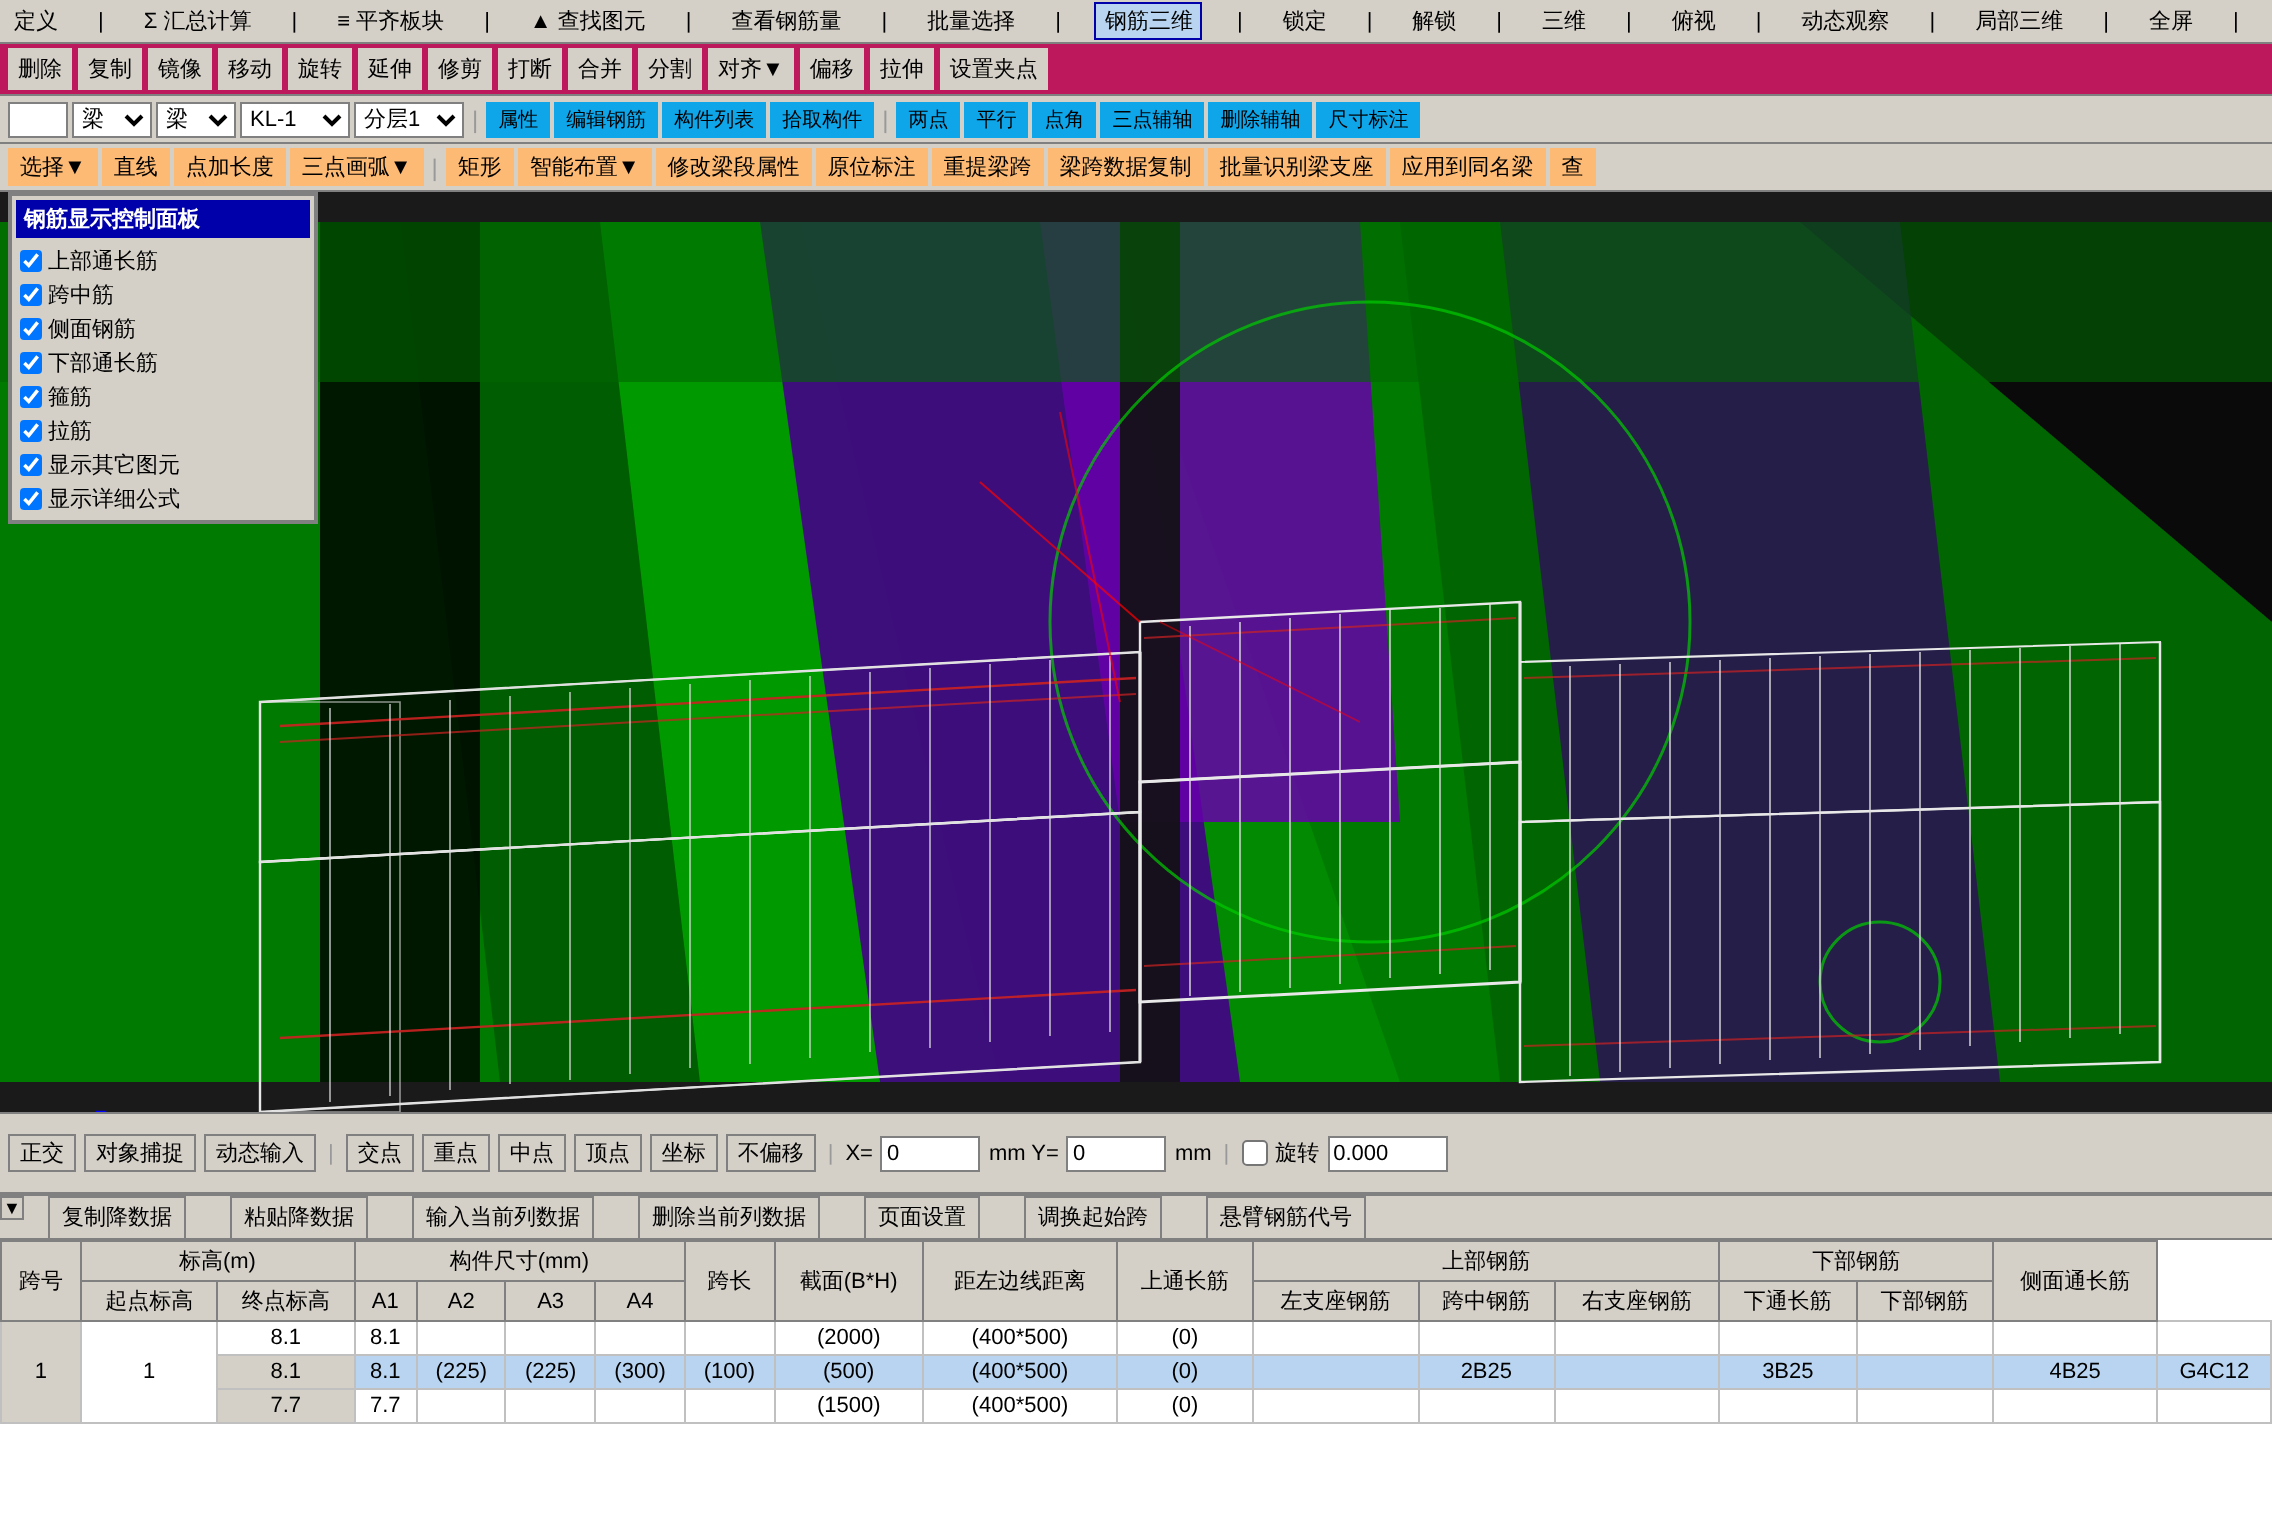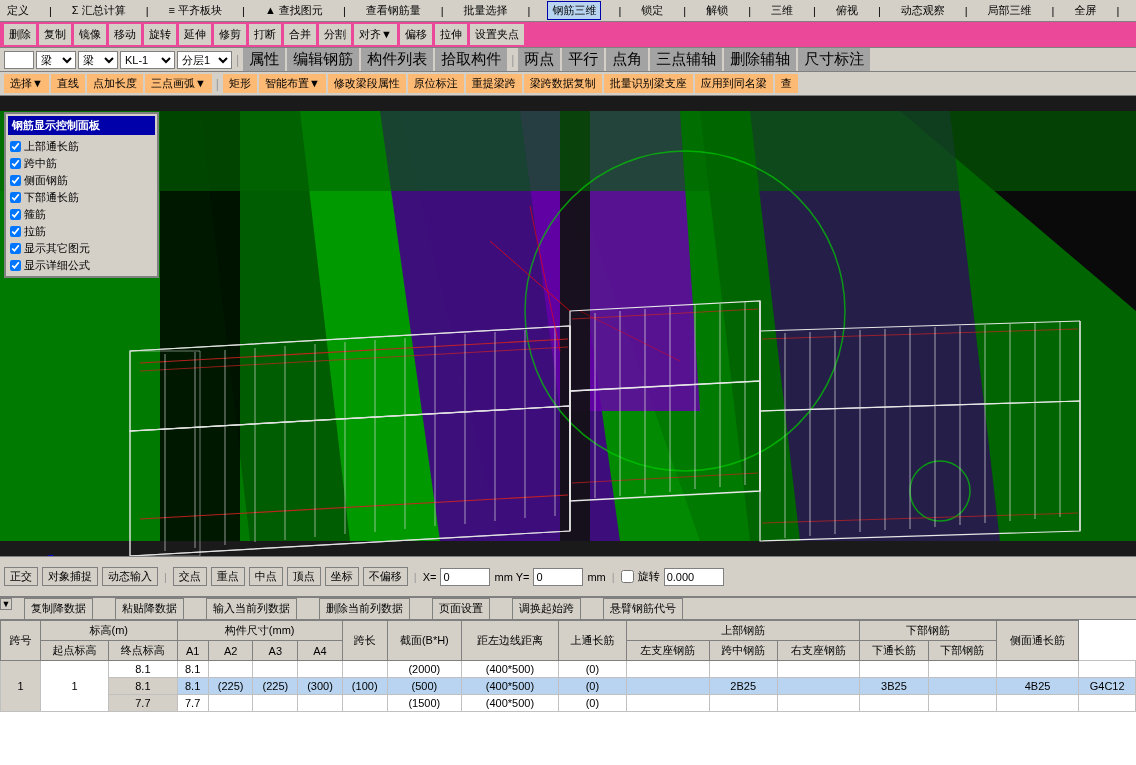--- a/index.html
+++ b/index.html
@@ -21,21 +21,21 @@
       color: #000;
       white-space: nowrap;
       padding: 0 3px;
       cursor: pointer;
     }
     .sep { color: #999; margin: 0 2px; }
 
     
     .toolbar-2 {
       height: 26px;
-      background: #ec4899;
+      background: #be185d;
       border-bottom: 1px solid #808080;
       display: flex;
       align-items: center;
       padding: 0 4px;
       gap: 3px;
       overflow: hidden;
     }
     .toolbar-2 .btn {
       font-size: 11px;
       color: #000;
@@ -58,23 +58,23 @@
       gap: 2px;
       overflow: hidden;
     }
     .toolbar-3 select, .toolbar-3 input {
       height: 18px;
       font-size: 11px;
       border: 1px solid #808080;
       background: #fff;
     }
     .toolbar-3 .btn {
-      font-size: 15px;
+      font-size: 10px;
       padding: 1px 5px;
-      background: #a3a3a3;
+      background: #0ea5e9;
       border: 1px solid transparent;
       cursor: pointer;
       white-space: nowrap;
     }
 
     
     .toolbar-4 {
       height: 24px;
       background: #d4d0c8;
       border-bottom: 1px solid #808080;
@@ -104,21 +104,21 @@
     .viewport {
       flex: 1;
       background: #1a1a1a;
       position: relative;
       overflow: hidden;
     }
 
     
     .steel-panel {
       position: absolute;
-      top: 16px;
+      top: 0;
       left: 4px;
       width: 155px;
       background: #d4d0c8;
       border: 2px solid #808080;
       z-index: 10;
       padding: 2px;
     }
     .steel-panel-title {
       background: #0000aa;
       color: #fff;

